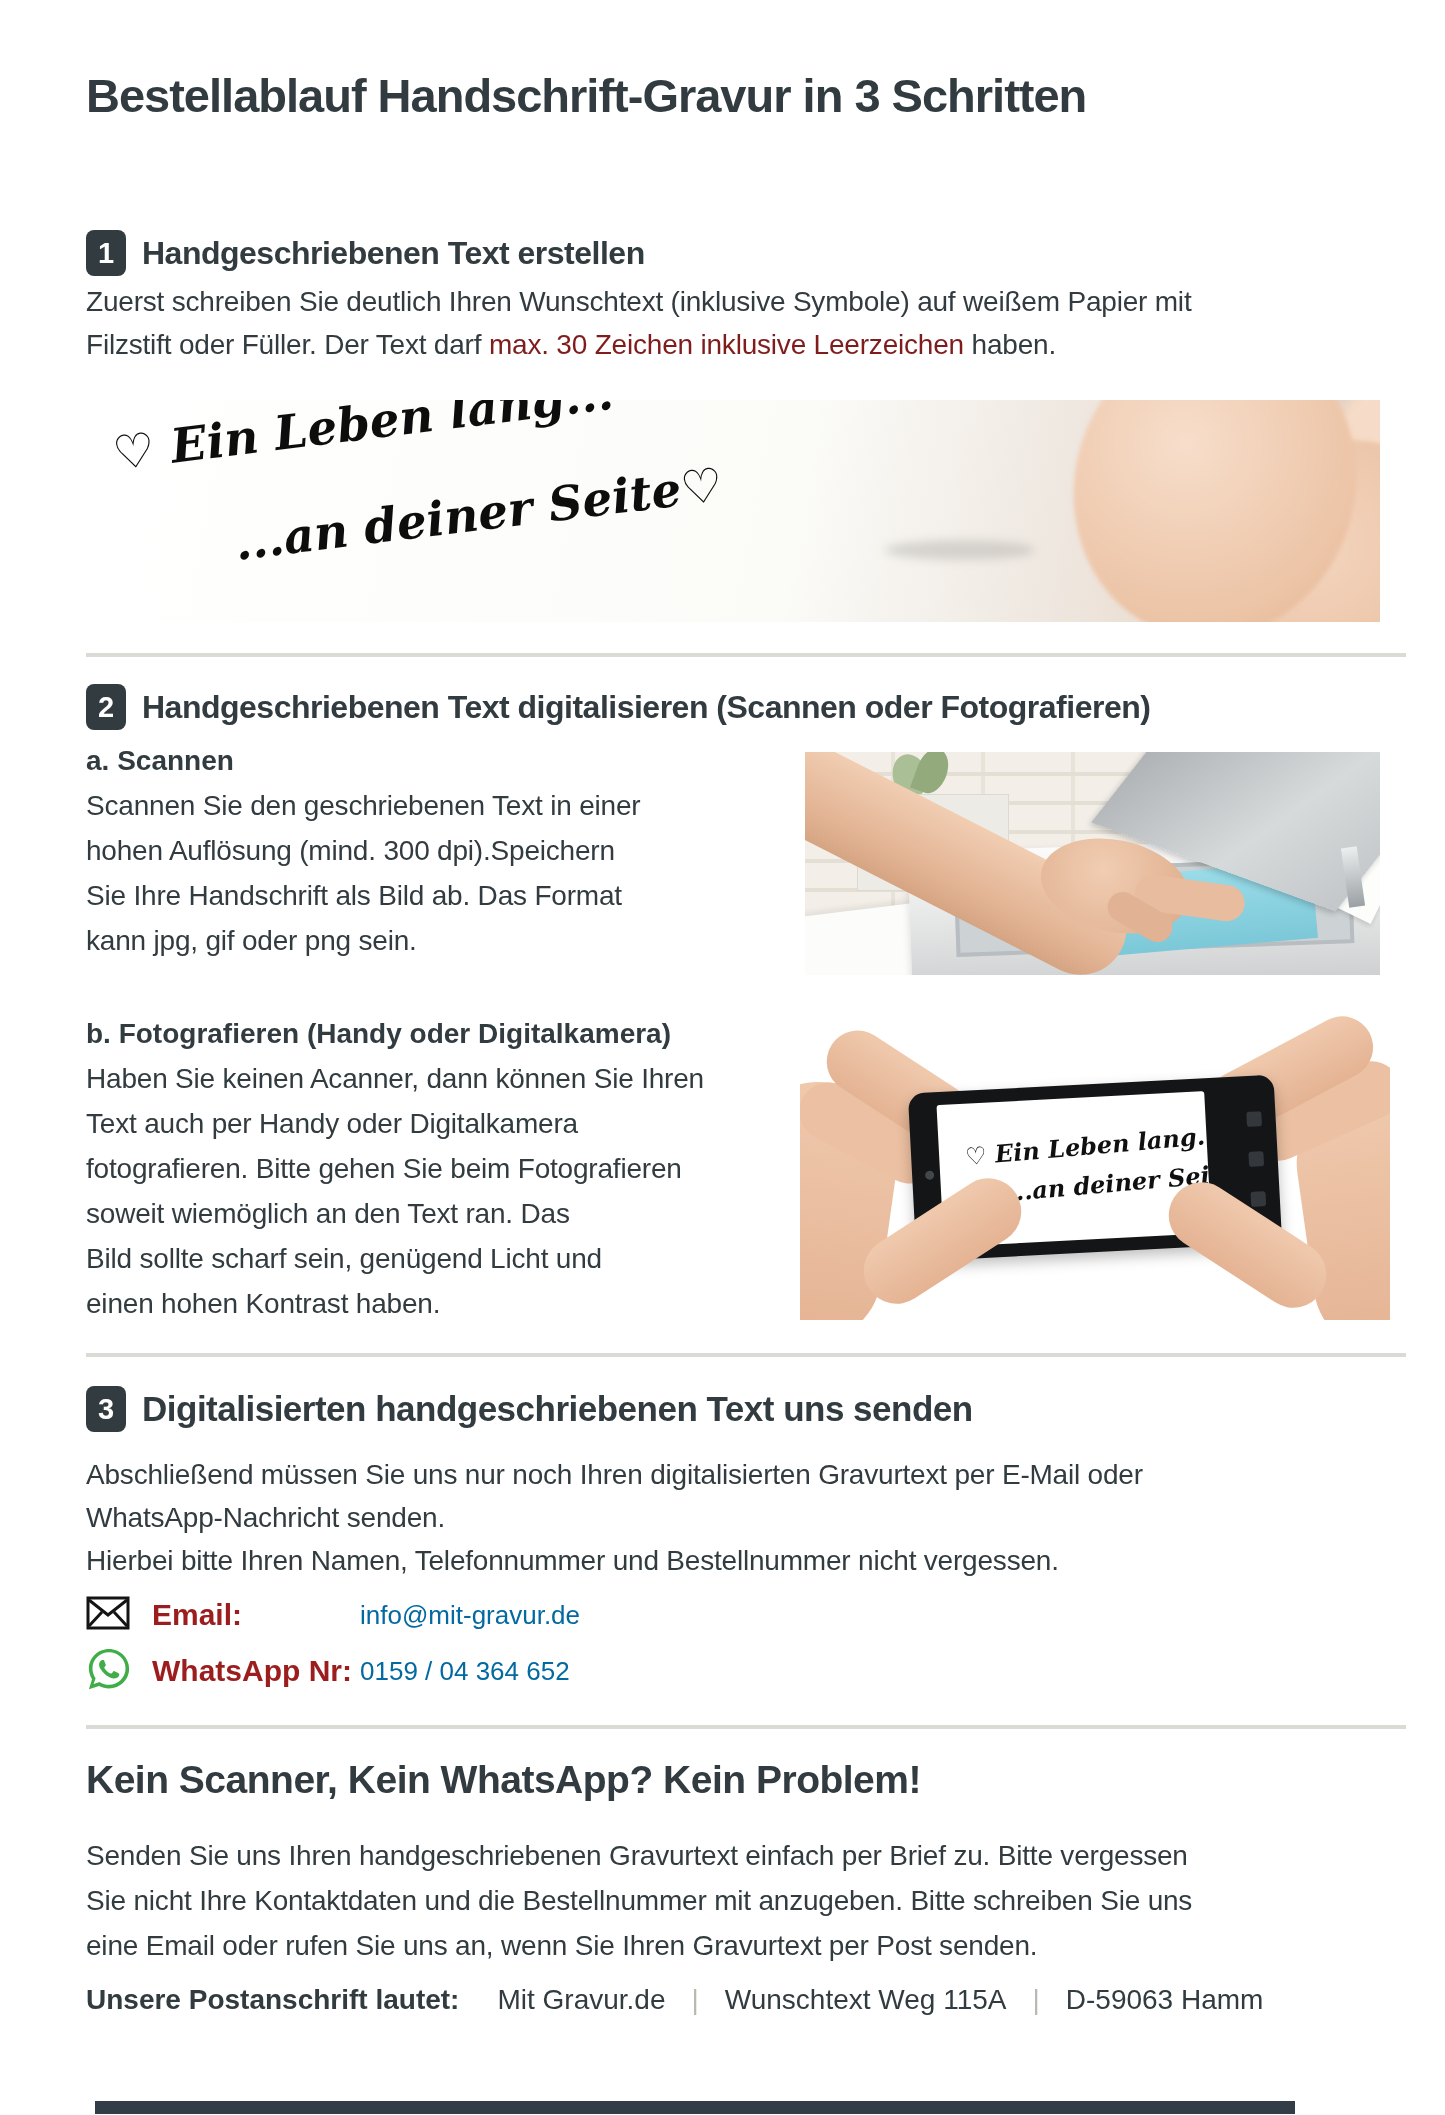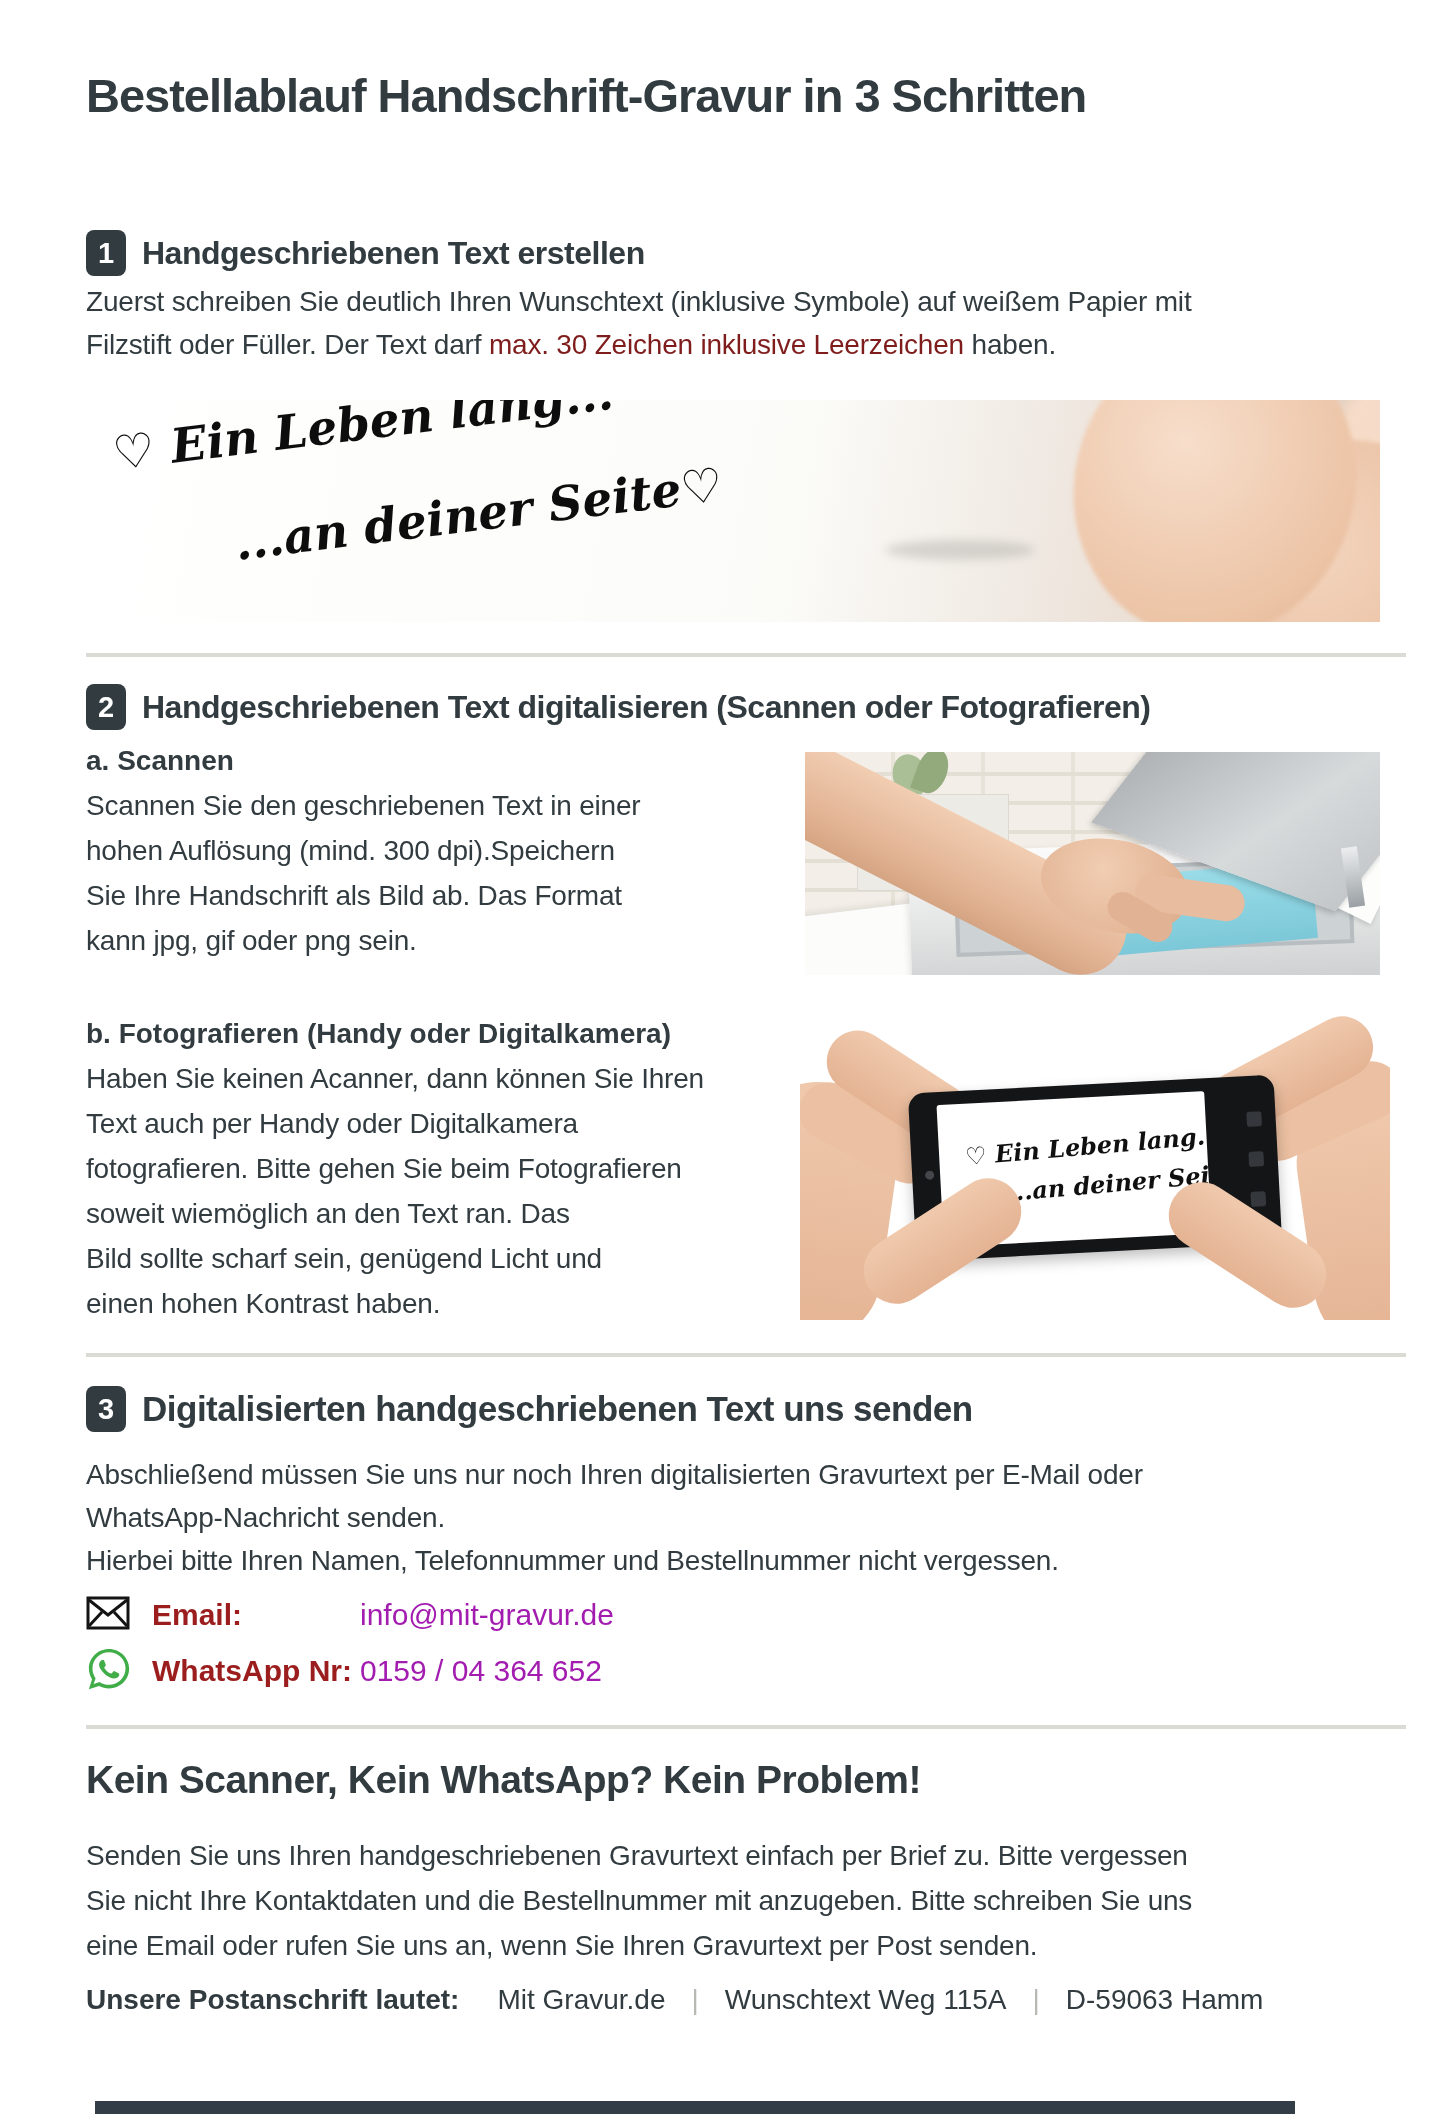--- a/index.html
+++ b/index.html
@@ -85,21 +85,21 @@
   .phone-screen{left:28px;top:13px;width:268px;height:142px;background:#ffffff;border-radius:3px;overflow:hidden;}
   .cam-dot{left:13px;top:78px;width:9px;height:9px;border-radius:50%;background:#43474b;}
   .side-key{position:absolute;right:14px;width:15px;height:15px;background:#34383c;border-radius:3px;}
   .hw-s{font-family:"DejaVu Serif",serif;font-style:italic;font-weight:bold;color:#101010;white-space:nowrap;}
   .hw-s1{left:26px;top:34px;font-size:24px;transform:rotate(-2deg);}
   .hw-s2{left:66px;top:72px;font-size:24px;transform:rotate(-2deg);}
 
   
   .contact{display:grid;grid-template-columns:66px 208px auto;row-gap:12px;align-items:center;}
   .contact-label{font-size:30px;font-weight:bold;color:#9b1d1d;}
-  .contact-value{font-size:30px;color:#a21caf;}
+  .contact-value{font-size:26px;color:#0369a1;}
 
   .ks-head{font-size:39px;font-weight:bold;letter-spacing:-0.5px;white-space:nowrap;}
 
   .footer{display:flex;align-items:baseline;font-size:28px;white-space:nowrap;}
   .footer-label{font-weight:bold;margin-right:38px;}
   .footer-sep{color:#b9b9b3;margin:0 26px;}
 
   .bottom-bar{left:95px;top:2101px;width:1200px;height:13px;background:#333d47;}
 </style>
 </head>

